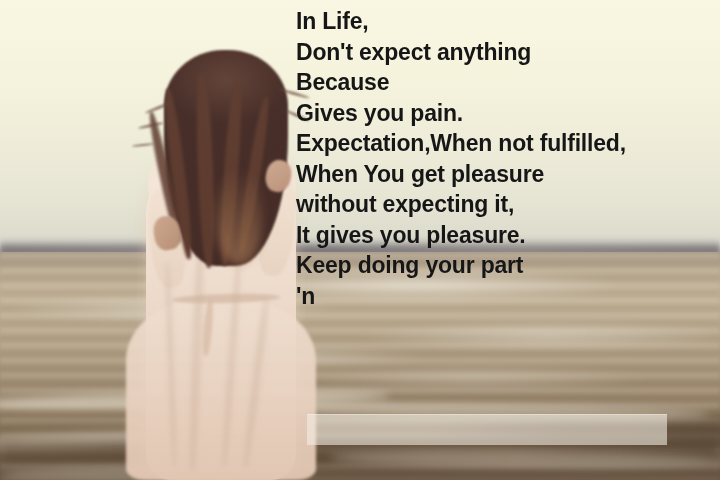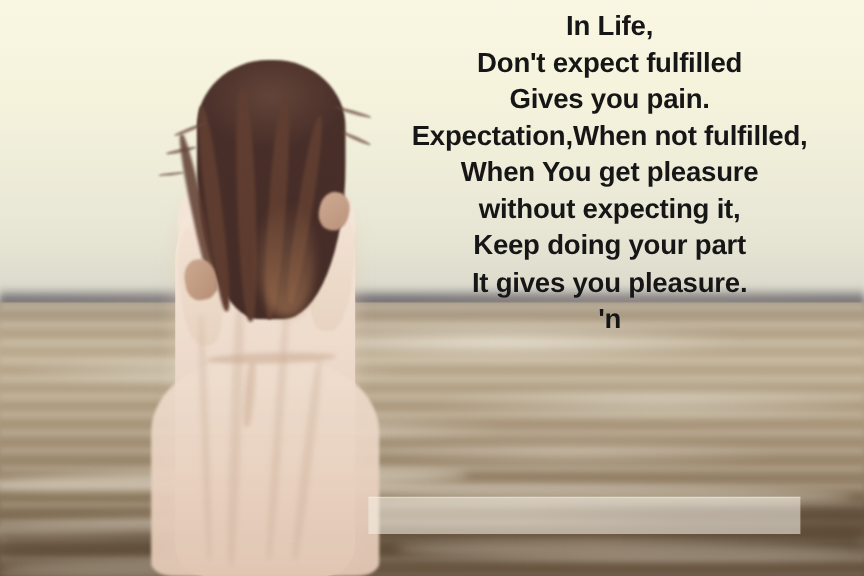--- a/index.html
+++ b/index.html
@@ -2,21 +2,20 @@
 <html><head>
 <meta charset="utf-8">
 <style>
   html,body{margin:0;padding:0;background:#000;}
   .stage{
     position:relative;
     width:720px;height:480px;
     overflow:hidden;
     font-family:"Liberation Sans", sans-serif;
     user-select:none;
-    text-align:center;
   }
 
   
   .photo{position:absolute;inset:0;overflow:hidden;}
 
   .sky{
     position:absolute;left:0;top:0;width:720px;height:258px;
     background:
       linear-gradient(to bottom,
         #f9f7e3 0%,
@@ -282,25 +281,26 @@
       <div class="wisp wp5"></div>
       <div class="handL"></div>
       <div class="handR"></div>
     </div>
 
     <div class="grade"></div>
   </div>
 
   <div class="quote">
     <span class="line">In Life,</span>
-    <span class="line">Don't expect fulfilled</span>
+    <span class="line">Don't expect anything</span>
+    <span class="line">Because</span>
     <span class="line">Gives you pain.</span>
     <span class="line">Expectation,When not fulfilled,</span>
     <span class="line">When You get pleasure</span>
     <span class="line">without expecting it,</span>
+    <span class="line">It gives you pleasure.</span>
     <span class="line">Keep doing your part</span>
-    <span class="line">It gives you pleasure.</span>
     <span class="line">'n</span>
   </div>
 
   <div class="watermark-box"></div>
 
 </div>
 
 </body></html>

